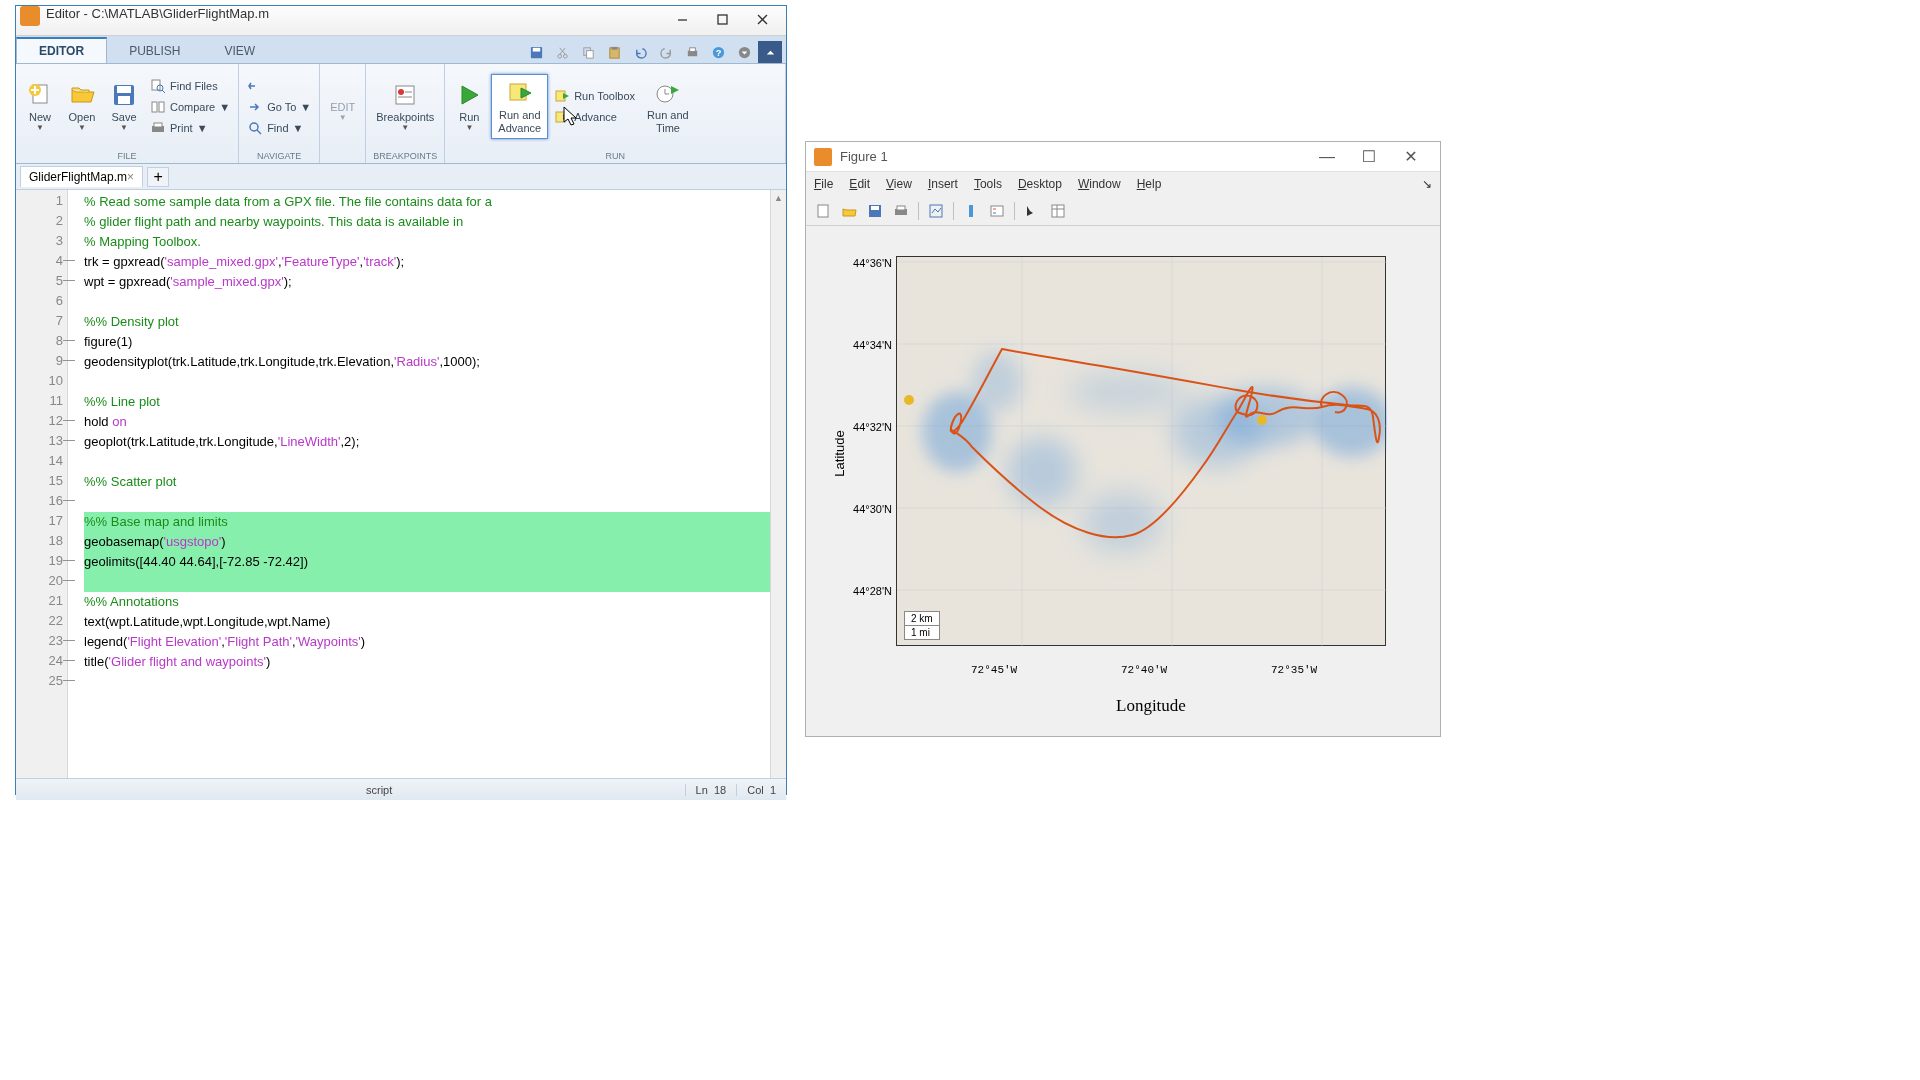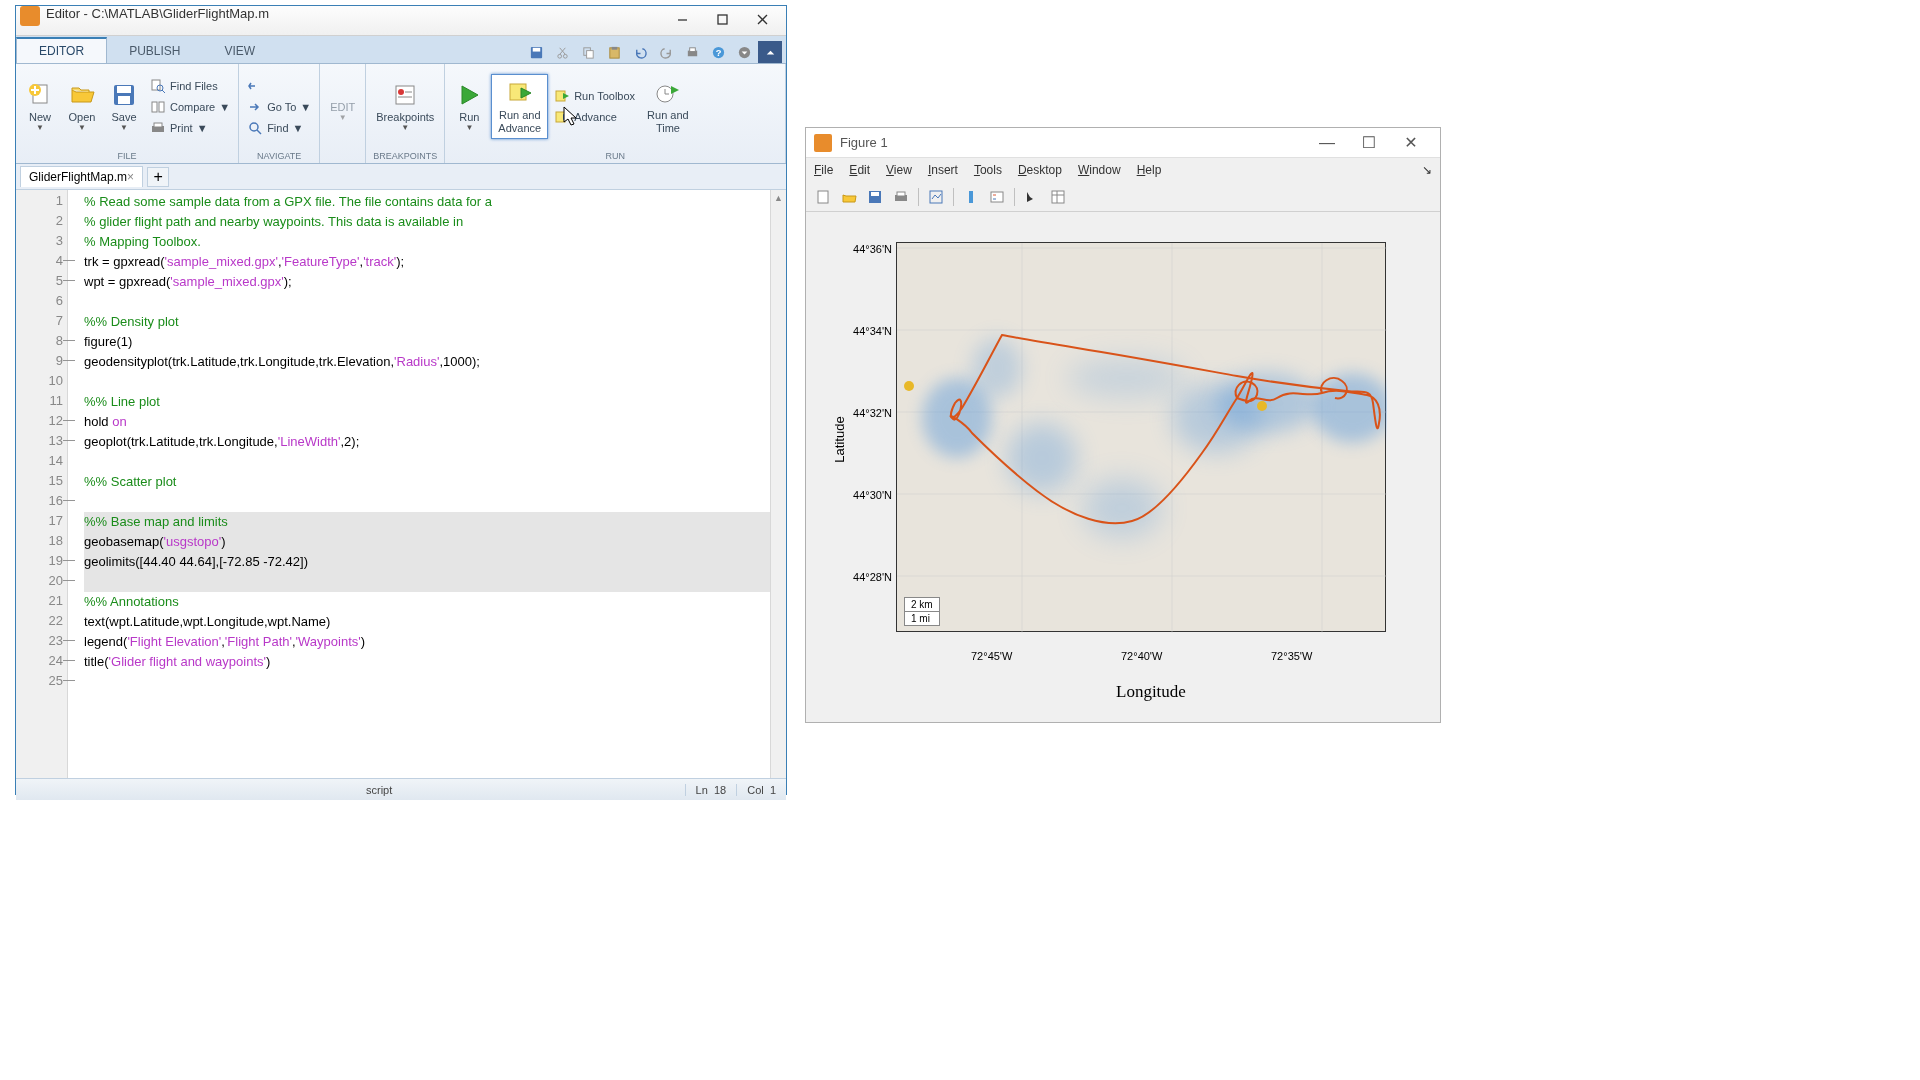--- a/index.html
+++ b/index.html
@@ -9,21 +9,21 @@
 .editor-window { position: absolute; left: 15px; top: 5px; width: 772px; height: 790px; border: 1px solid #3a7fb5; background: #fff; }
 .titlebar { height: 30px; background: linear-gradient(#fdfdfd,#f0f0f0); display: flex; align-items: flex-start; padding: 0 4px; border-bottom: 1px solid #d0d0d0; }
 .titlebar .logo { width: 20px; height: 20px; background: #e88c2c; border-radius: 3px; margin-right: 6px; position: relative; }
 .titlebar .title { font-size: 13px; color: #333; flex: 1; }
 .winbtns { display: flex; }
 .winbtn { width: 40px; height: 26px; display: flex; align-items: center; justify-content: center; font-size: 13px; color: #333; }
 .winbtn svg { width: 11px; height: 11px; }
 
 .tabstrip { height: 28px; background: #d0e0f0; display: flex; align-items: flex-end; border-bottom: 1px solid #a0b8d0; }
 .maintab { padding: 5px 22px; font-size: 12px; color: #4a5a6a; background: #d0e0f0; }
-.maintab.active { background: #f5f8fc; border-top: 2px solid #3a7fb5; border-left:1px solid #a0b8d0; border-right:1px solid #a0b8d0; color: #2a4a6a; font-weight:400;}
+.maintab.active { background: #f5f8fc; border-top: 2px solid #3a7fb5; border-left:1px solid #a0b8d0; border-right:1px solid #a0b8d0; color: #2a4a6a; font-weight:700;}
 .quickbar { margin-left: auto; display: flex; align-items: center; padding-right: 4px; gap:2px;}
 .qbtn { width: 24px; height: 22px; display: flex; align-items:center; justify-content:center; }
 .qbtn svg { width: 15px; height: 15px; }
 
 .toolstrip { height: 100px; background: linear-gradient(#f5f8fc,#e8eef6); display: flex; border-bottom: 1px solid #a0b8d0; }
 .toolgroup { border-right: 1px solid #c0d0e0; display: flex; flex-direction: column; }
 .toolgroup .content { flex:1; display:flex; align-items:center; padding: 2px 4px; gap:2px;}
 .toolgroup .label { font-size: 9px; color: #6a7a8a; text-align: center; padding: 2px 0; }
 .bigbtn { display: flex; flex-direction: column; align-items: center; padding: 4px 6px; font-size: 11px; color: #3a4a5a; }
 .bigbtn .ico { width: 28px; height: 28px; margin-bottom: 2px; display:flex;align-items:center;justify-content:center;}
@@ -40,47 +40,47 @@
 .addtab { width: 22px; height:20px; display:flex;align-items:center;justify-content:center; margin-left:4px; border:1px solid #c0d0e0; background:#f0f4f8;}
 
 .codearea { height: 588px; display: flex; background: #fff; position: relative; }
 .gutter { width: 52px; background: #f0f0f0; border-right: 1px solid #d8d8d8; font-family: Consolas, monospace; font-size: 13px; color: #888; }
 .gline { height: 20px; display: flex; align-items: center; justify-content: flex-end; padding-right: 4px; position:relative;}
 .gline .dash { position:absolute; right:-8px; color:#888; font-size:12px;}
 .code { flex:1; font-family: Consolas, monospace; font-size: 13px; padding: 2px 0 0 16px; line-height: 20px; position:relative;}
 .cline { height: 20px; white-space: pre; }
 .comment { color: #1a8c1a; }
 .string { color: #b838c8; }
-.section-hl { background: #e5e5e5; }
+.section-hl { background: #86efac; }
 .indicator { position: absolute; right: 2px; top: 4px; width: 10px; height: 10px; background: #1a8c1a; }
 .scrolltrack { position:absolute; right:0; top:0; width:16px; height:100%; background:#f0f0f0; border-left:1px solid #d8d8d8;}
 .scrolltrack .up, .scrolltrack .dn { height:16px; display:flex;align-items:center;justify-content:center;color:#888;font-size:9px;}
 
 .statusbar { height: 22px; background: linear-gradient(#f0f4f8,#e0e8f0); border-top: 1px solid #c0d0e0; display: flex; align-items: center; font-size: 11px; color: #444; }
 .statusbar .field { padding: 0 10px; border-left: 1px solid #c0d0e0; }
 .statusbar .type { margin-left: 350px; flex:1;}
 
 
-.figure-window { position: absolute; left: 805px; top: 127px; width: 636px; height: 596px; border: 1px solid #b0b0b0; background: #f0f0f0; }
+.figure-window { position: absolute; left: 805px; top: 141px; width: 636px; height: 596px; border: 1px solid #b0b0b0; background: #f0f0f0; }
 .fig-titlebar { height: 30px; background: #fff; display: flex; align-items: center; padding: 0 8px; border-bottom: 1px solid #e0e0e0; }
 .fig-titlebar .logo { width: 18px; height: 18px; background: #e88c2c; border-radius: 2px; margin-right: 8px; }
 .fig-titlebar .title { font-size: 13px; color: #555; flex: 1; }
 .fig-winbtn { width: 42px; height: 28px; display:flex;align-items:center;justify-content:center; color:#555;}
 .fig-menubar { height: 24px; background: #f0f0f0; display: flex; align-items: center; padding: 0 8px; gap: 16px; font-size: 12px; }
 .fig-menu { color: #333; }
 .fig-menu u { text-decoration: underline; }
 .fig-toolbar { height: 30px; background: #f0f0f0; display: flex; align-items: center; padding: 0 6px; gap: 4px; border-bottom:1px solid #d0d0d0;}
 .fig-tbtn { width: 22px; height: 22px; display:flex;align-items:center;justify-content:center;}
 .fig-sep { width:1px; height:18px; background:#c0c0c0; margin:0 2px;}
 .fig-canvas { position: relative; margin: 20px 30px 10px 10px; height: 480px; }
 .axes { position: absolute; left: 80px; top: 10px; width: 490px; height: 390px; background: #e8e4dc; border: 1px solid #333; }
 .ylabel { position: absolute; left: 0px; top: 200px; transform: rotate(-90deg); transform-origin: center; font-size: 13px; }
 .xlabel { position: absolute; left: 300px; bottom: 10px; font-size: 17px; font-family: Liberation Serif, serif; }
 .ytick { position: absolute; left: 18px; font-size: 11px; width: 58px; text-align: right; }
-.xtick { position: absolute; bottom: 50px; font-size: 11px; }
+.xtick { position: absolute; bottom: 50px; font-size: 11px; font-family: Liberation Mono, monospace; }
 .scalebox { position: absolute; left: 88px; bottom: 86px; background: #fff; border: 1px solid #888; font-size: 10px; }
 .scalebox div { padding: 1px 6px; }
 .scalebox div:first-child { border-bottom: 1px solid #888; }
 .flightpath { stroke: #d95319; stroke-width: 2; fill: none; }
 .density { fill: #4a90d9; opacity: 0.4; }
 .waypoint { fill: #e8b828; }
 
 .cursor { position: absolute; left: 563px; top: 106px; width: 16px; height: 22px; pointer-events:none;}
 </style>
 </head>

